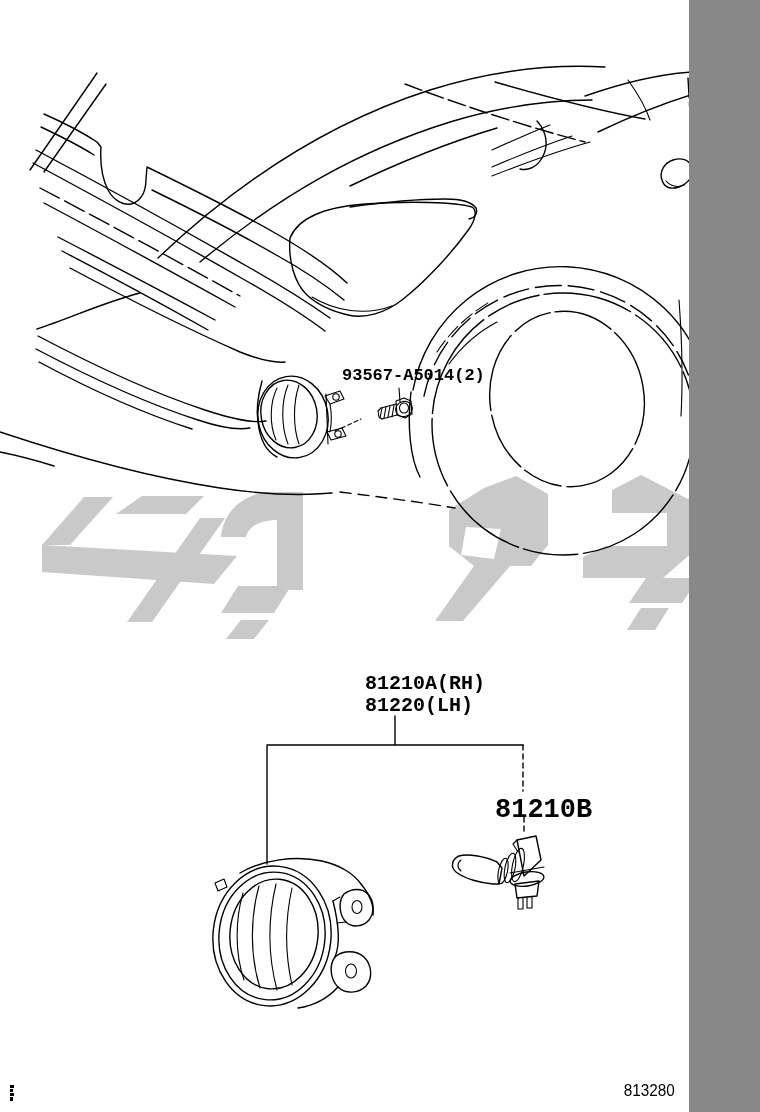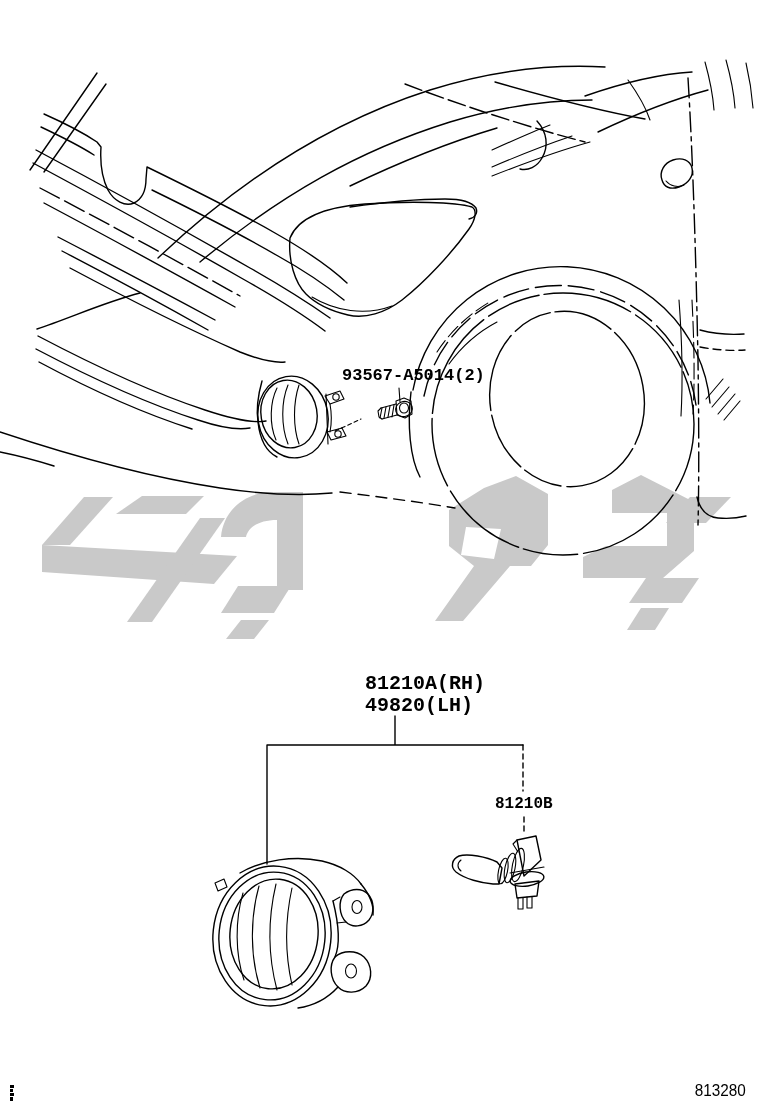--- a/index.html
+++ b/index.html
@@ -1,34 +1,34 @@
 <!DOCTYPE html>
 <html style="--bg: #ffffff; --line: #000000; --wm: #c9c9c9; --txt: #000000;"><head>
 <meta charset="utf-8">
 <style>
   :root{
     --bg:#ffffff; --line:#000000; --wm:#c9c9c9; --txt:#000000;
   }
   html,body{margin:0;padding:0;background:#888;}
   .page{
-    position:relative; width:760px; height:1112px; background:var(--bg);
+    position:relative; width:689px; height:1112px; background:var(--bg);
     overflow:hidden; font-family:"Liberation Mono", monospace;
   }
   svg{position:absolute;left:0;top:0;}
   .stroke{fill:none;stroke:var(--line);stroke-width:1.4;stroke-linecap:round;stroke-linejoin:round;}
   .thin{stroke-width:1.1;}
   .wm{fill:var(--wm);stroke:none;}
   .lbl{
     position:absolute; color:var(--txt); font-weight:bold;
     font-family:"Liberation Mono", monospace; white-space:pre; letter-spacing:0;
   }
   .lbl-screw{left:342px;top:366px;font-size:17px;}
   .lbl-lamp1{left:365px;top:672px;font-size:20px;font-family:Liberation Mono, monospace;}
   .lbl-lamp2{left:365px;top:694px;font-size:20px;}
-  .lbl-bulb{left:495px;top:795px;font-size:16px;}
+  .lbl-bulb{left:495px;top:795px;font-size:27px;}
   .pageno{
     position:absolute; right:14px; top:1081px; font-size:17px; color:var(--txt);
     font-family:"Liberation Sans", sans-serif; font-weight:normal;
     transform:scaleX(0.9); transform-origin:right center;
   }
 </style>
 </head>
 <body>
 
 <div class="page">
@@ -187,17 +187,17 @@
     <path class="stroke thin" d="M518,898 L518,909 L523,909 L523,898 M527,897 L527,908 L532,908 L532,897"></path>
   </g>
 
   <g>
     <path fill="#000000" d="M10,1085 h4 v3 h-4 Z M10,1089 h3 v3 h-3 Z M10,1093 h4 v3 h-4 Z M10,1097 h3 v4 h-3 Z"></path>
   </g>
 </svg>
 
 <div class="lbl lbl-screw">93567-A5014(2)</div>
 <div class="lbl lbl-lamp1">81210A(RH)</div>
-<div class="lbl lbl-lamp2">49820(LH)</div>
+<div class="lbl lbl-lamp2">81220(LH)</div>
 <div class="lbl lbl-bulb">81210B</div>
 <div class="pageno">813280</div>
 
 </div>
 
 </body></html>

